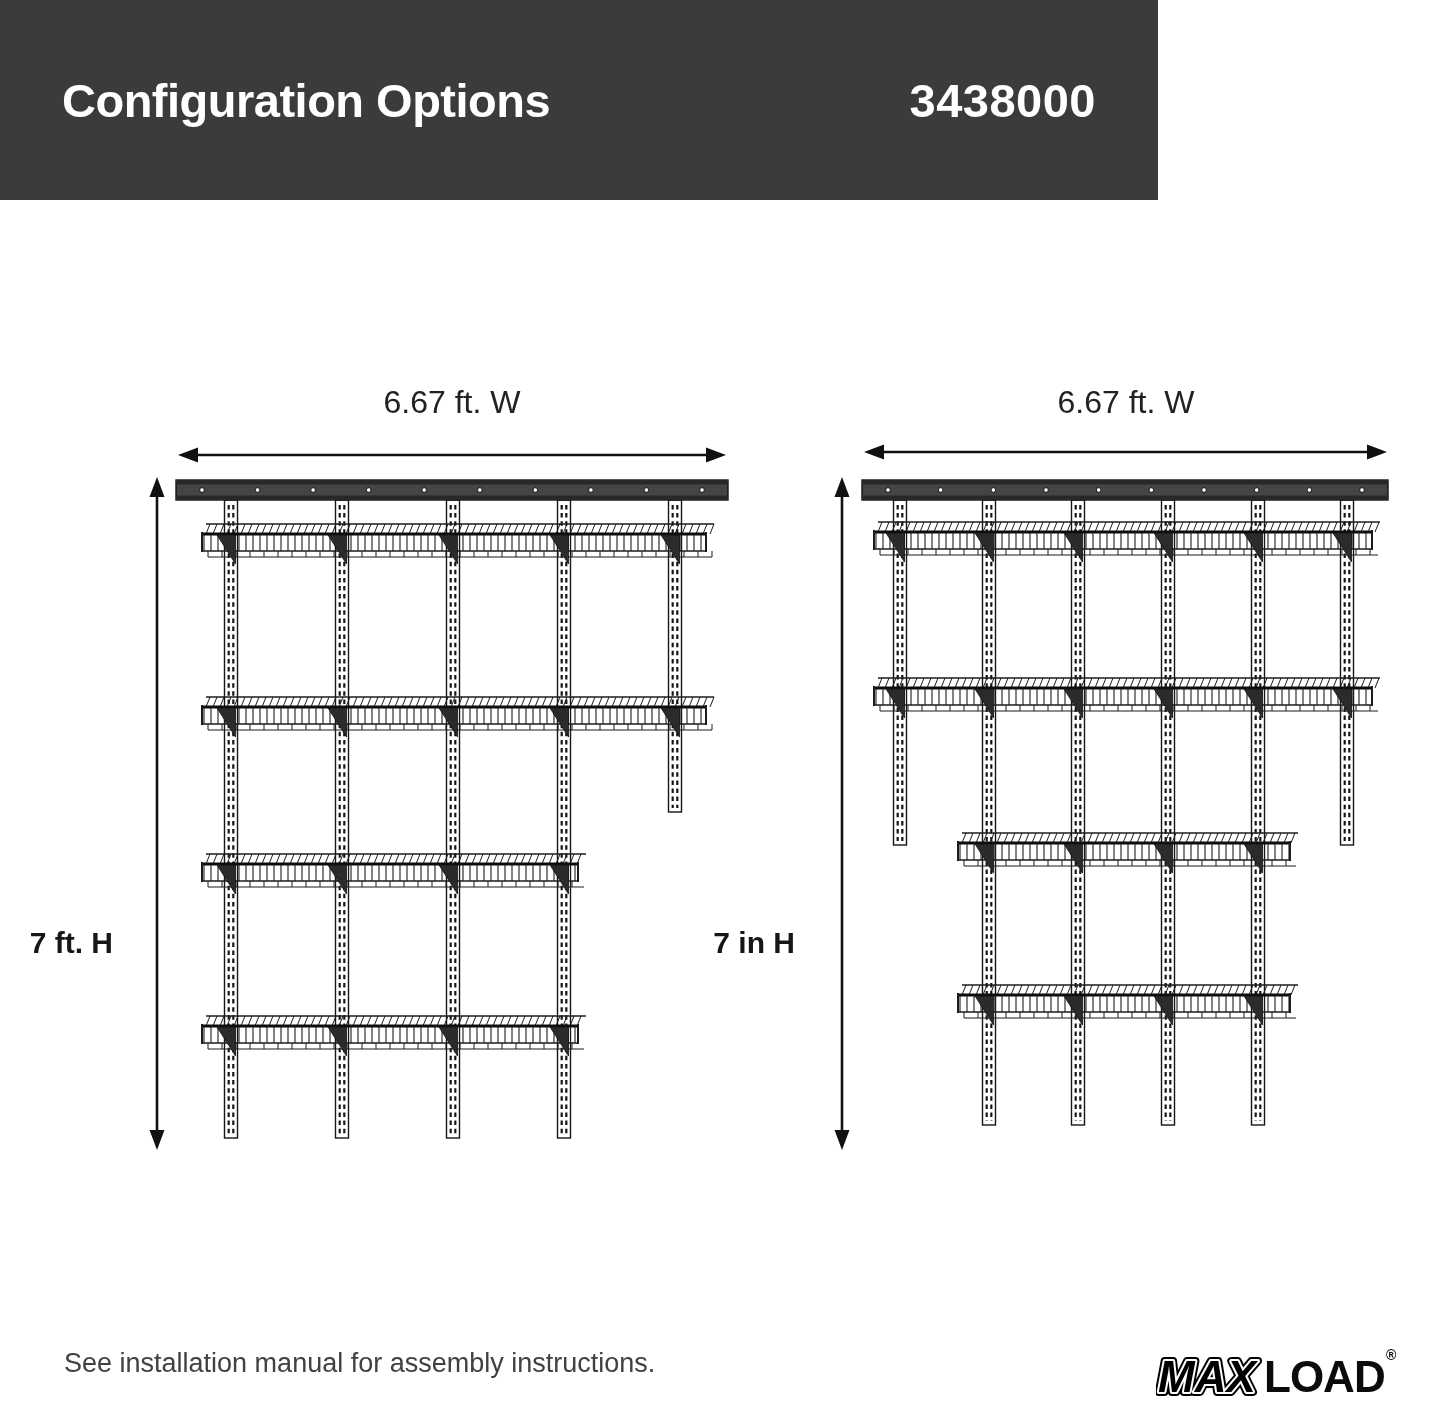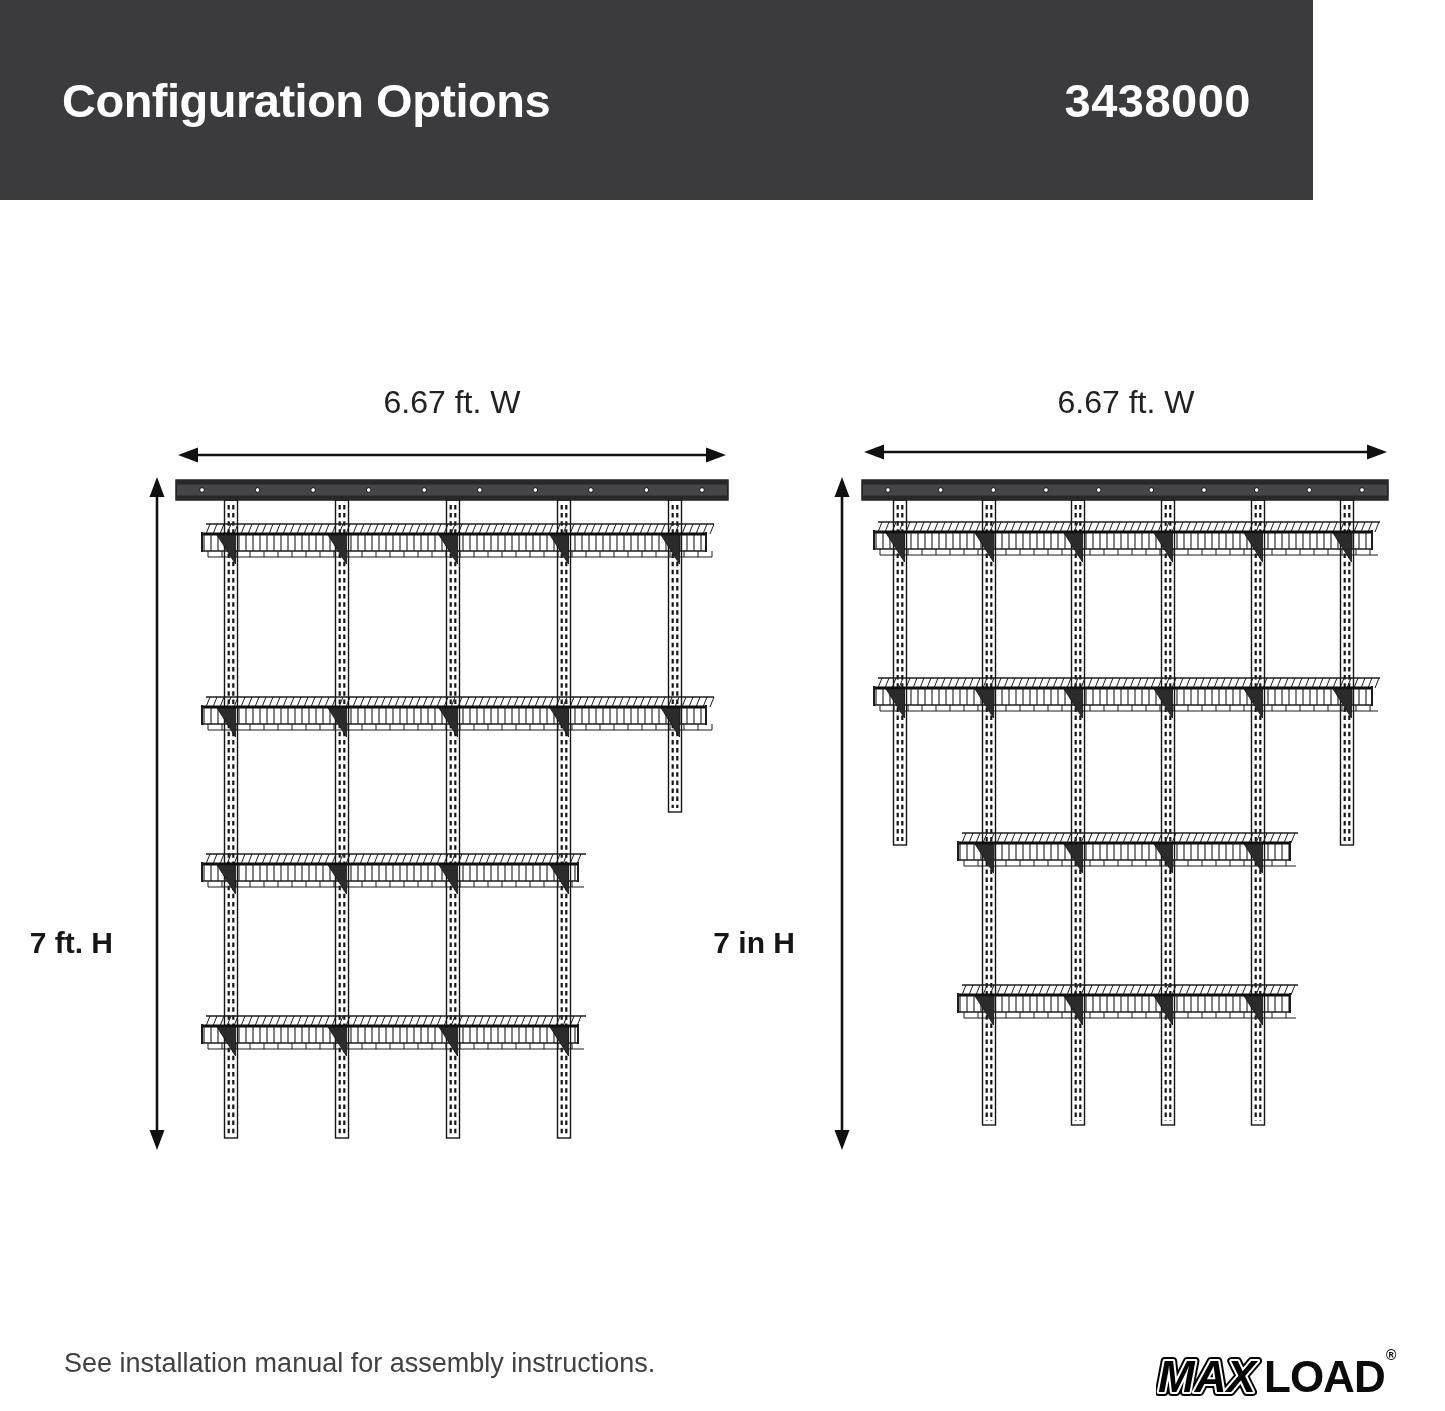--- a/index.html
+++ b/index.html
@@ -3,21 +3,21 @@
 <meta charset="utf-8">
 <style>
   html,body{margin:0;padding:0;background:#ffffff;}
   body{
     position:relative;
     width:1445px;height:1411px;
     font-family:"Liberation Sans", sans-serif;
     overflow:hidden;
   }
   .header{
-    position:absolute;left:0;top:0;width:1313px;height:200px;
+    position:absolute;left:0;top:0;width:1158px;height:200px;
     background:#3b3b3d;
     display:flex;align-items:center;justify-content:space-between;
     padding:13px 62px;box-sizing:border-box;
   }
   .header .title{
     color:#ffffff;font-size:47px;font-weight:bold;letter-spacing:-0.5px;
   }
   .header .sku{
     color:#ffffff;font-size:47px;font-weight:bold;letter-spacing:0.5px;
   }

